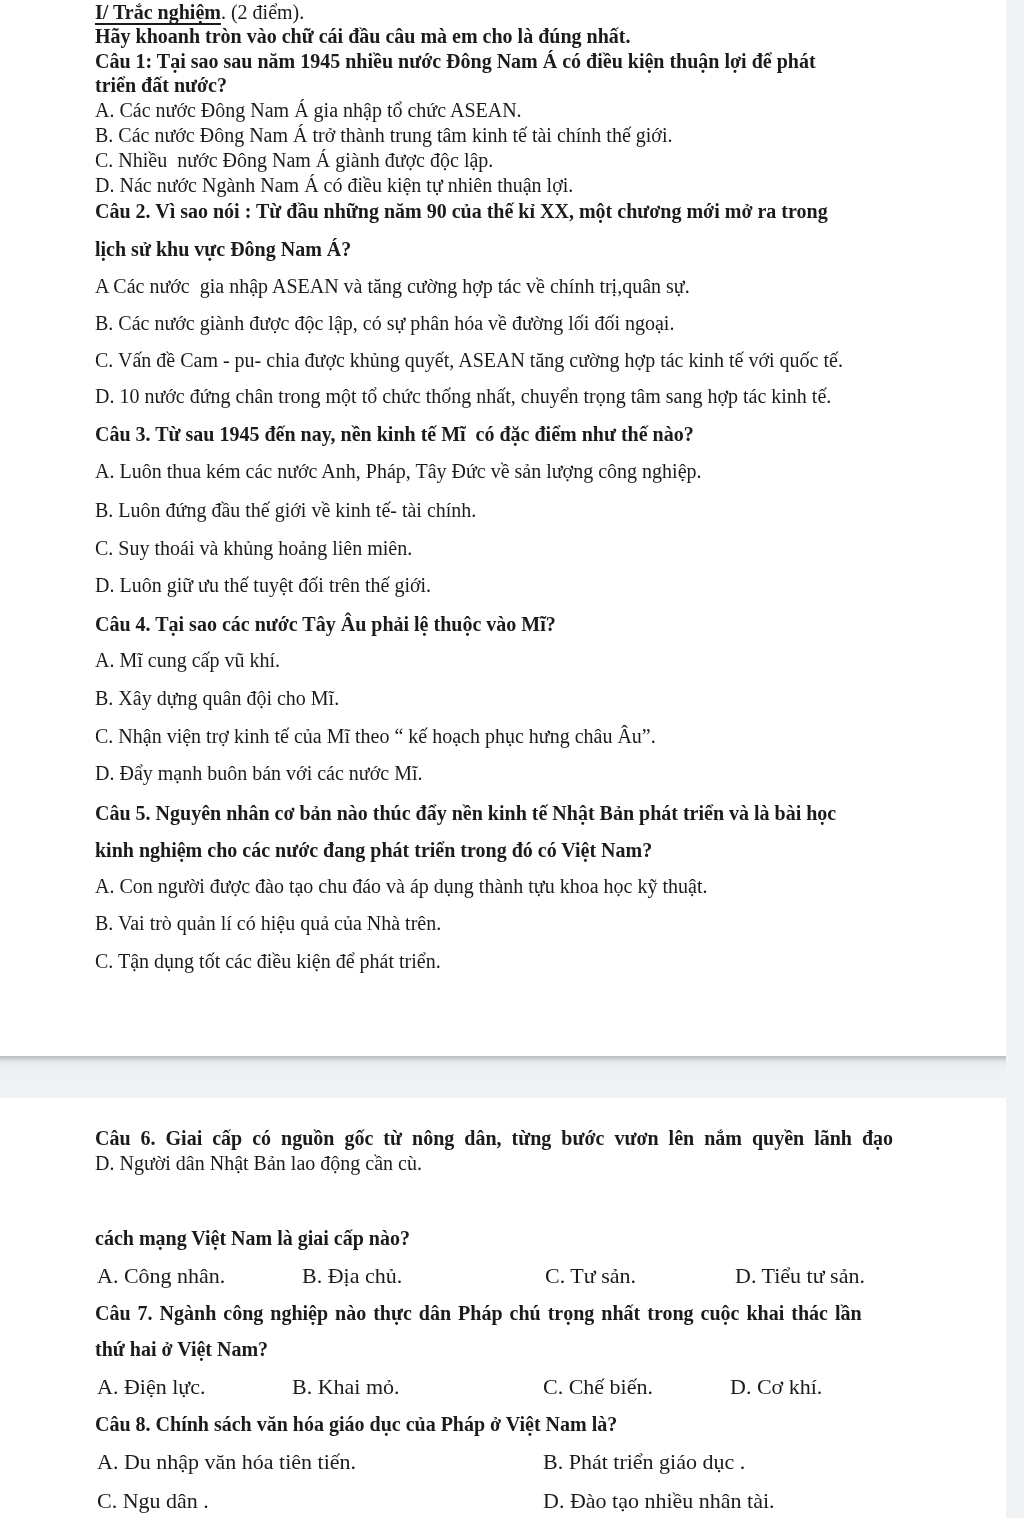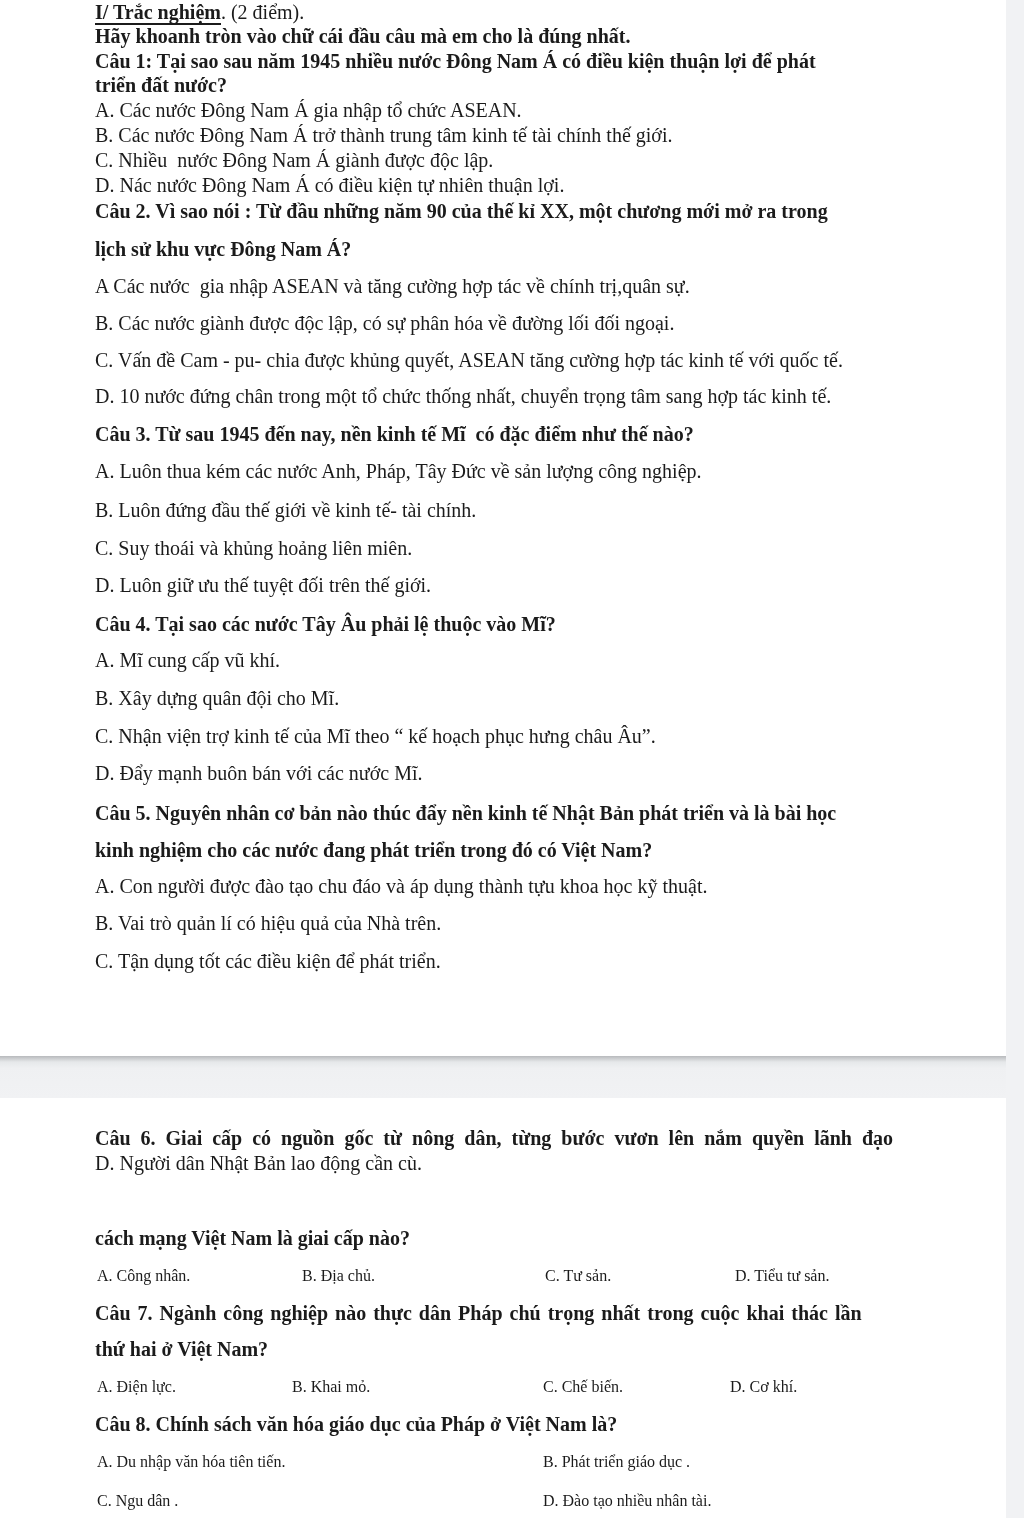--- a/index.html
+++ b/index.html
@@ -22,42 +22,42 @@
   .page{position:absolute;left:0;top:0;width:1024px;height:1518px;margin-top:10px;}
   .ln{
     position:absolute;left:95px;
     font-size:20px;line-height:24px;white-space:pre;
   }
   .b{font-weight:bold;}
   .u{border-bottom:2px solid currentColor;}
   .js6{word-spacing:5px;}
   .js7{word-spacing:2px;}
   .row{position:absolute;left:0;top:0;width:1006px;height:26px;}
-  .row .opt{position:absolute;font-size:16px;line-height:24px;white-space:pre;}
+  .row .opt{position:absolute;font-size:22px;line-height:24px;white-space:pre;}
 </style>
 </head>
 <body>
 
 <div class="screen">
 
   <div class="gutter"></div>
   <div class="page-gap"></div>
 
   <div class="page">
 
     <div class="ln" style="top:-10px"><span class="b u">I/ Trắc nghiệm</span><span>. (2 điểm).</span></div>
 
     <div class="ln b" style="top:14px">Hãy khoanh tròn vào chữ cái đầu câu mà em cho là đúng nhất.</div>
 
     <div class="ln b" style="top:39px">Câu 1: Tại sao sau năm 1945 nhiều nước Đông Nam Á có điều kiện thuận lợi để phát</div>
     <div class="ln b" style="top:63px">triển đất nước?</div>
     <div class="ln" style="top:88px">A. Các nước Đông Nam Á gia nhập tổ chức ASEAN.</div>
     <div class="ln" style="top:113px">B. Các nước Đông Nam Á trở thành trung tâm kinh tế tài chính thế giới.</div>
     <div class="ln" style="top:138px">C. Nhiều  nước Đông Nam Á giành được độc lập.</div>
-    <div class="ln" style="top:163px">D. Nác nước Đông Nam Á có điều kiện tự nhiên thuận lợi.</div>
+    <div class="ln" style="top:163px">D. Nác nước Ngành Nam Á có điều kiện tự nhiên thuận lợi.</div>
 
     <div class="ln b" style="top:189px">Câu 2. Vì sao nói : Từ đầu những năm 90 của thế kỉ XX, một chương mới mở ra trong</div>
     <div class="ln b" style="top:227px">lịch sử khu vực Đông Nam Á?</div>
     <div class="ln" style="top:264px">A Các nước  gia nhập ASEAN và tăng cường hợp tác về chính trị,quân sự.</div>
     <div class="ln" style="top:301px">B. Các nước giành được độc lập, có sự phân hóa về đường lối đối ngoại.</div>
     <div class="ln" style="top:338px">C. Vấn đề Cam - pu- chia được khủng quyết, ASEAN tăng cường hợp tác kinh tế với quốc tế.</div>
     <div class="ln" style="top:374px">D. 10 nước đứng chân trong một tổ chức thống nhất, chuyển trọng tâm sang hợp tác kinh tế.</div>
 
     <div class="ln b" style="top:412px">Câu 3. Từ sau 1945 đến nay, nền kinh tế Mĩ  có đặc điểm như thế nào?</div>
     <div class="ln" style="top:449px">A. Luôn thua kém các nước Anh, Pháp, Tây Đức về sản lượng công nghiệp.</div>

